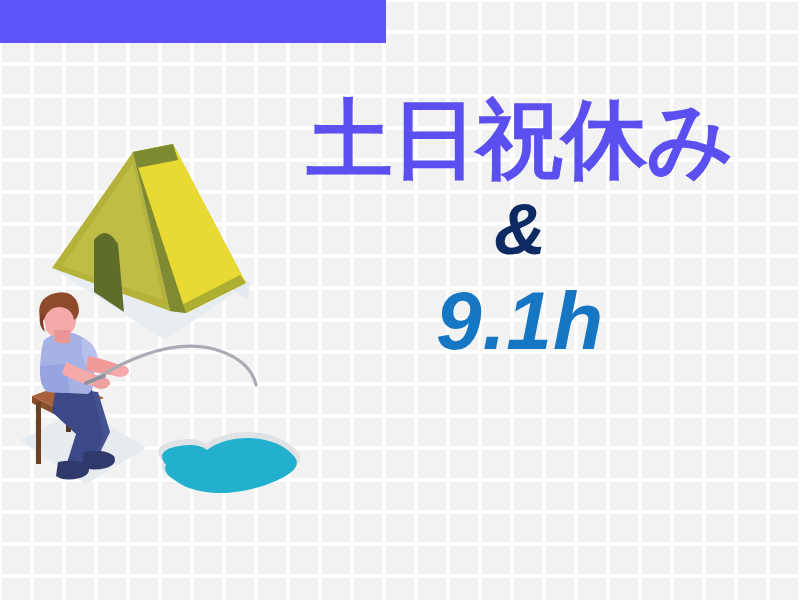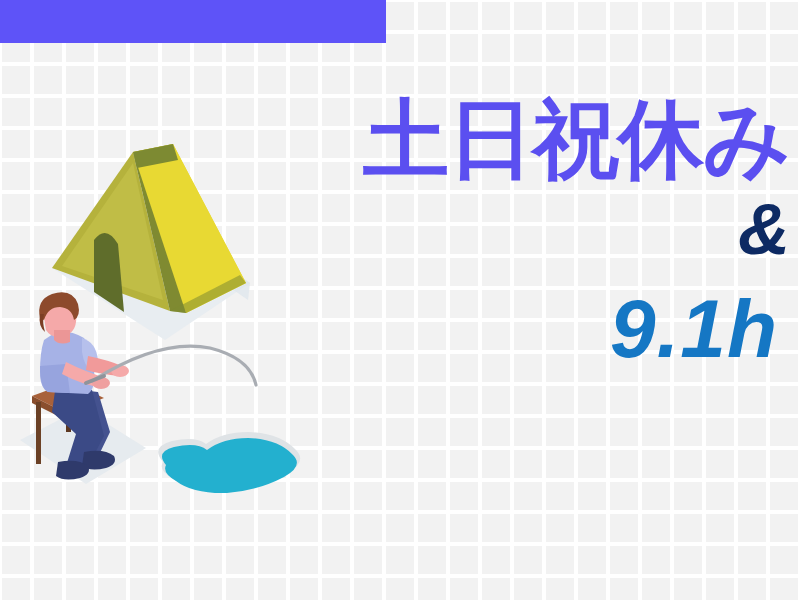--- a/index.html
+++ b/index.html
@@ -40,21 +40,21 @@
     height: 600px;
     pointer-events: none;
   }
 
   
   #headline-block {
     position: absolute;
     left: 250px;
     top: 96px;
     width: 540px;
-    text-align: right;
+    text-align: center;
   }
   .line-jp-purple {
     font-size: 86px;
     line-height: 1.02;
     font-weight: 700;
     color: #5b4ff0;
     letter-spacing: -1px;
     white-space: nowrap;
     margin: 0;
   }
@@ -75,21 +75,21 @@
     white-space: nowrap;
     margin: 0;
   }
   .line-num {
     font-size: 82px;
     line-height: 1.05;
     font-weight: 700;
     font-style: italic;
     color: #1577c4;
     letter-spacing: 1px;
-    margin: 12px;
+    margin: 4px;
   }
 </style>
 </head>
 <body>
 
 <div id="canvas">
 
   <div id="purple-bar" style="background: rgb(94, 83, 248);"></div>
 
   <svg id="illustration" viewBox="0 0 800 600">

